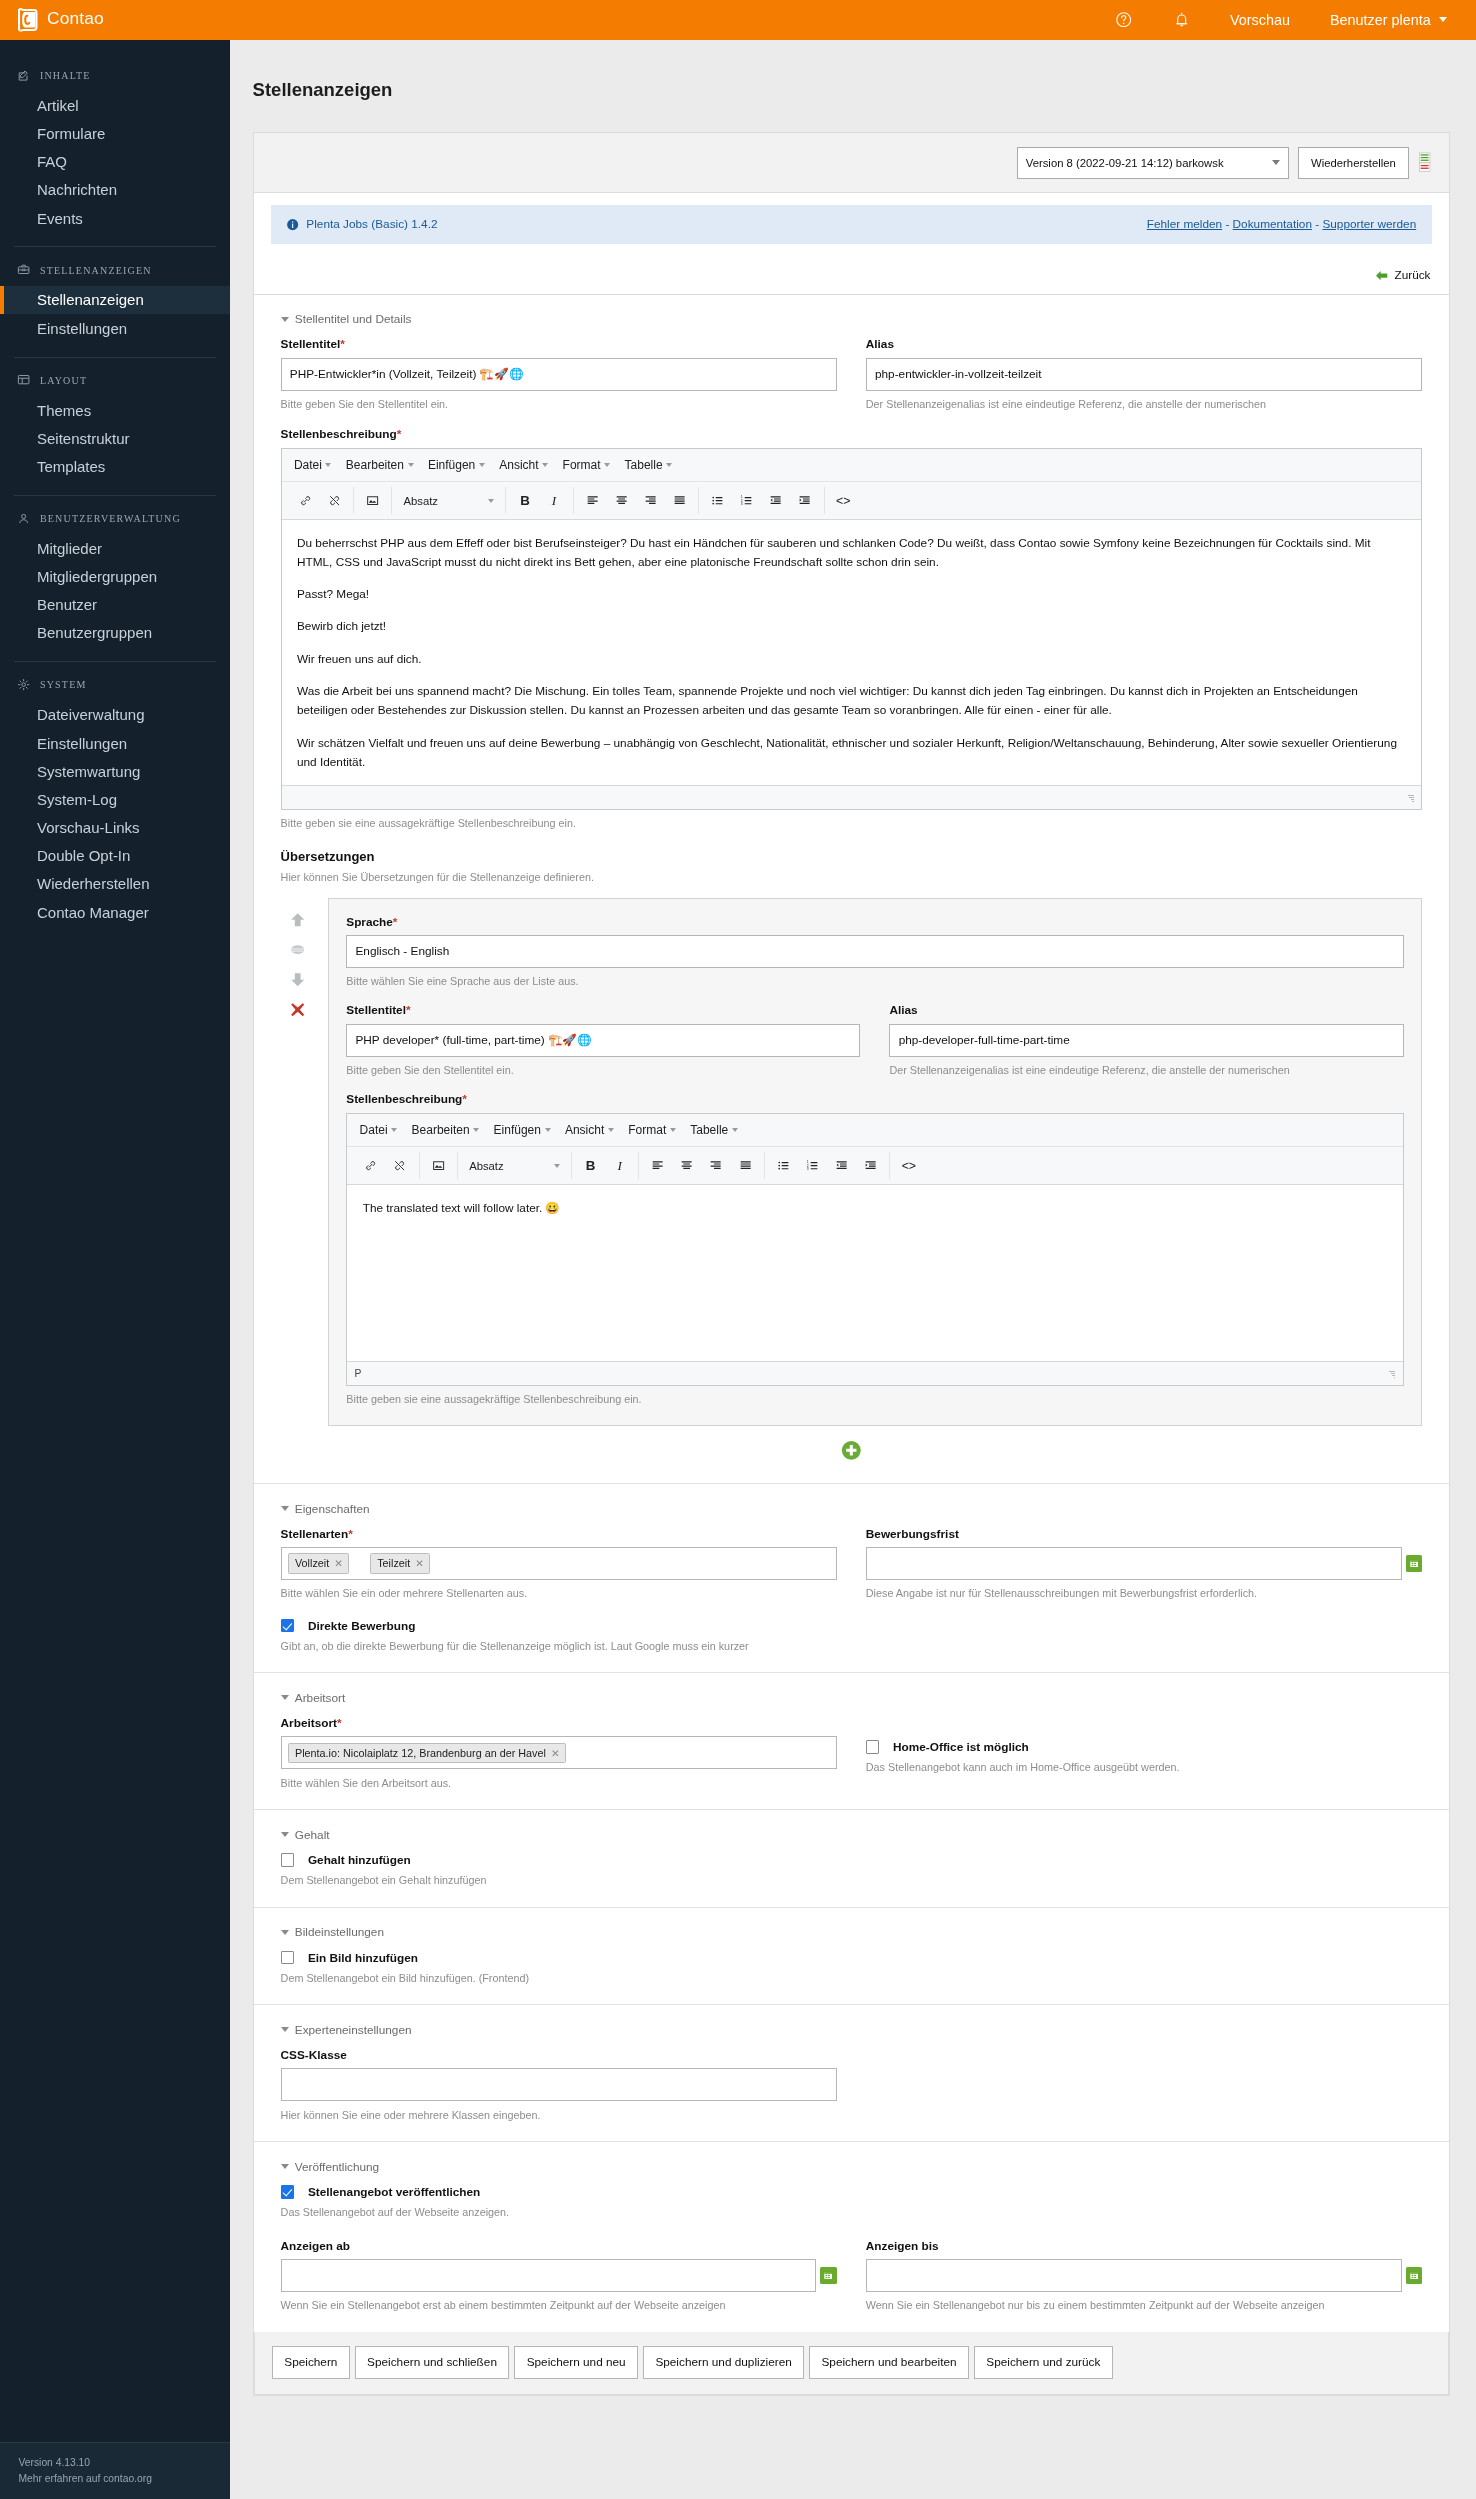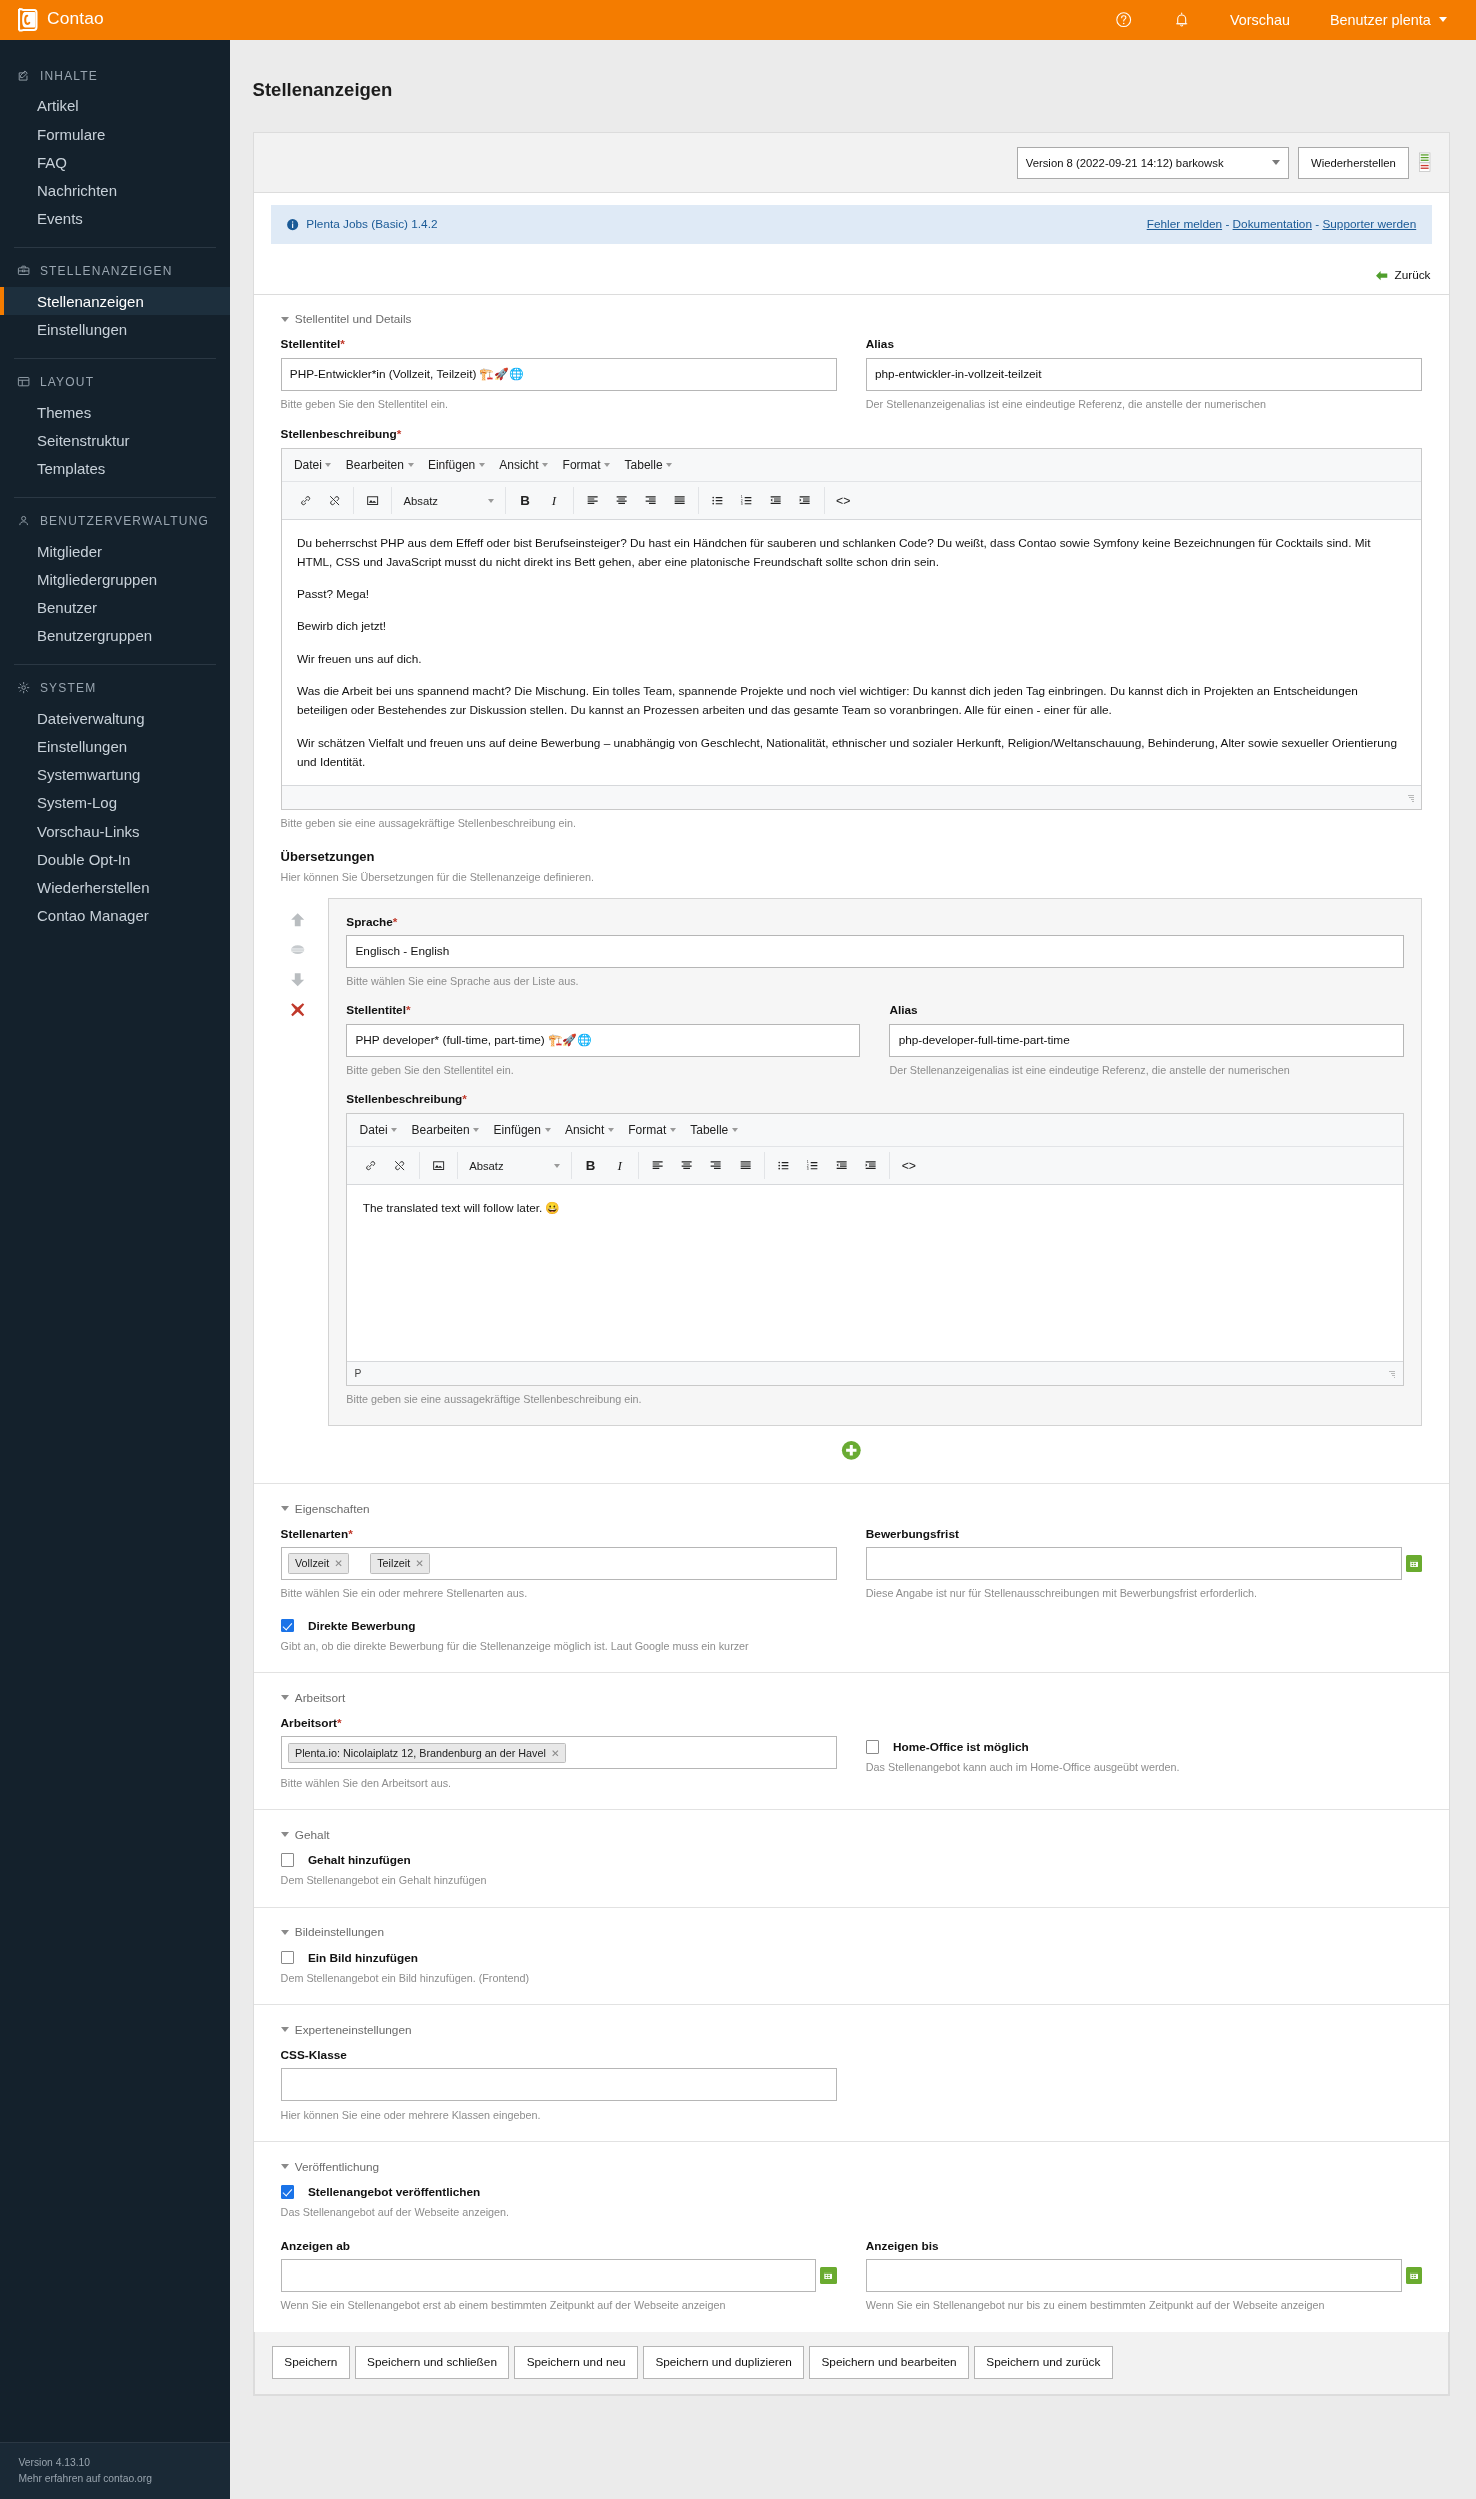--- a/index.html
+++ b/index.html
@@ -40,22 +40,23 @@
     color: #b9c3cb;
     position: relative;
     display:flex;
     flex-direction:column;
   }
   .nav-sections { padding-top: 20.5px; flex:1 0 auto; }
   .nav-group { padding: 0 0 6.2px 0; }
   .nav-head {
     display:flex; align-items:center; gap:9.2px;
     padding: 8.2px 0 9.2px 17.4px;
-    font-size: 12px; letter-spacing: 1.2px; color:#9aa6b1; text-transform: uppercase;
+    font-size: 10px; letter-spacing: 1.2px; color:#9aa6b1; text-transform: uppercase;
     cursor: pointer;
+    font-family: Liberation Serif, serif;
   }
   .nav-head svg { width:13.3px; height:13.3px; flex:none; }
   .nav-item {
     padding: 5.6px 0 5.6px 37px;
     font-size: 15px;
     color: #c8d1d9;
     cursor: pointer;
     position: relative;
   }
   .nav-item.active { background:#1d2f3d; color:#fff; }

